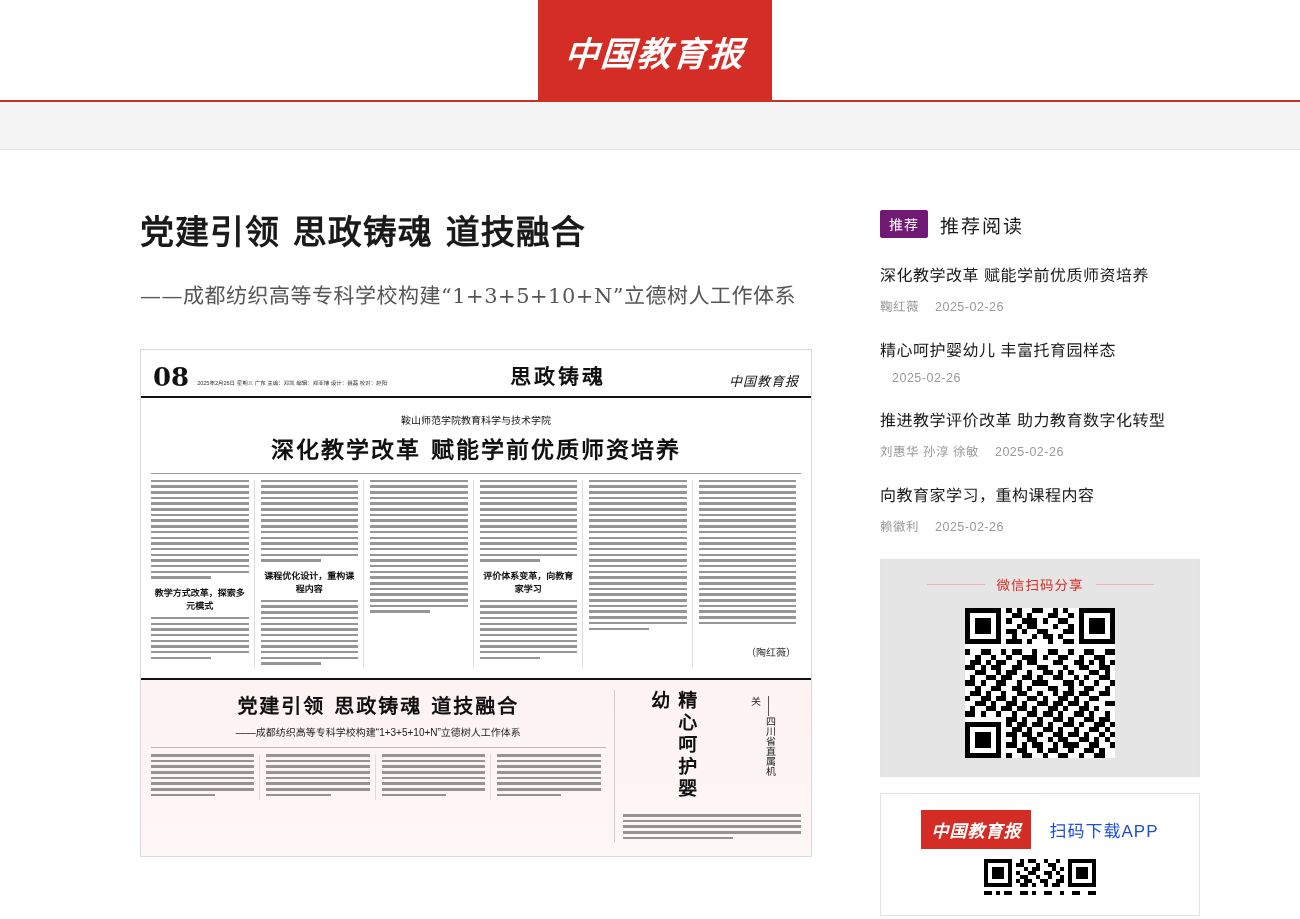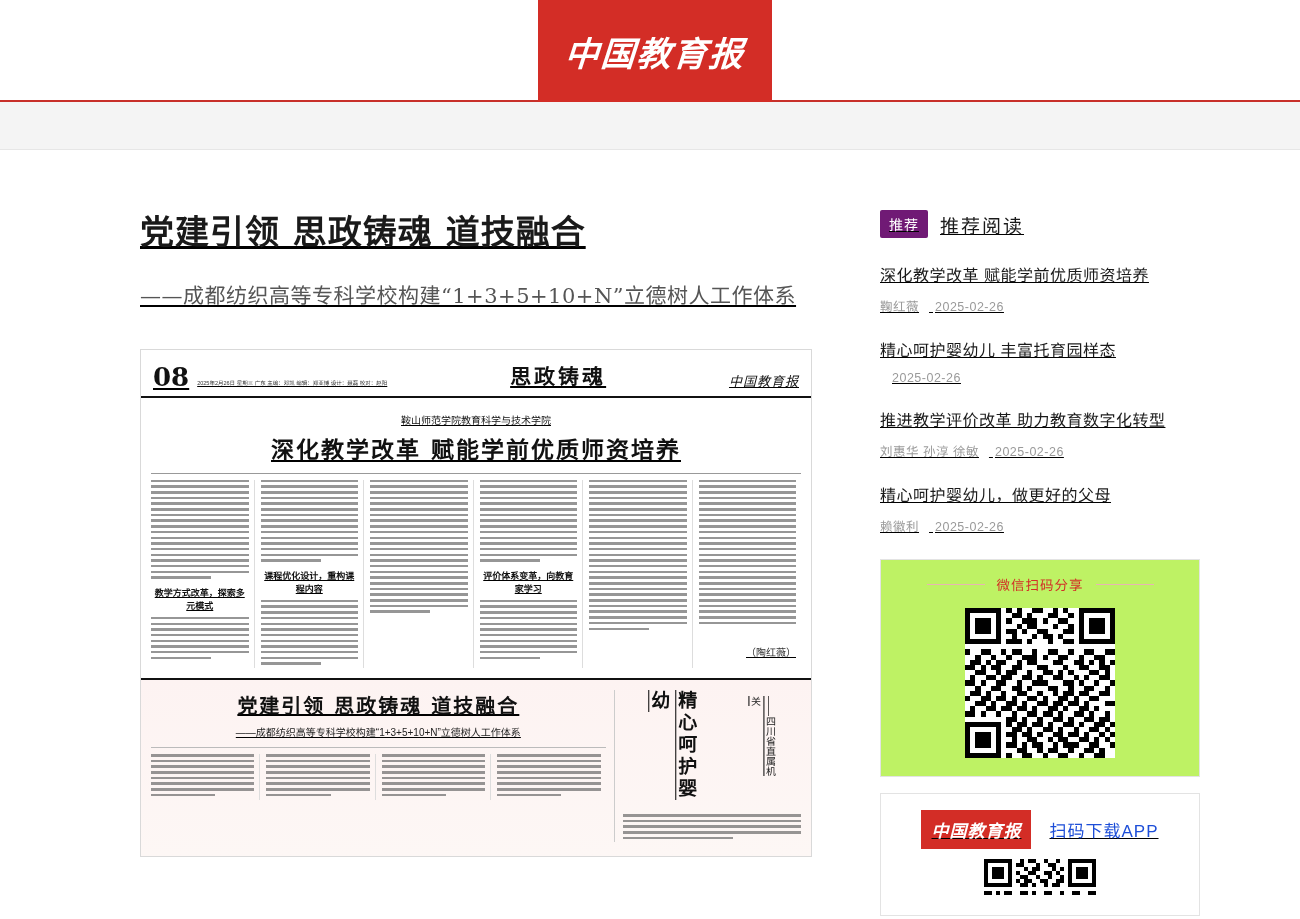--- a/index.html
+++ b/index.html
@@ -41,21 +41,20 @@
     height: 48px;
     background: #f4f4f4;
     border-bottom: 1px solid #e6e6e6;
   }
 
   
   .page {
     display: flex;
     width: 1032px;
     padding: 0;
-    text-decoration: underline;
   }
   .content-wrap {
     display: flex;
     width: 1300px;
   }
 
   
   .article-col {
     width: 880px;
     padding: 60px 60px 0 140px;
@@ -233,21 +232,21 @@
     letter-spacing: .5px;
   }
   .rec-item-meta .author { margin-right: 10px; }
   .rec-item-meta .date { margin-left: 2px; }
 
   .qr-card {
     margin-top: 18px;
     border: 1px solid #e3e3e3;
     padding: 14px 10px 18px 10px;
     text-align: center;
-    background: #bef264;
+    background: #e5e5e5;
   }
   .qr-card-title {
     color: #d32d26;
     font-size: 13.5px;
     letter-spacing: 1px;
     position: relative;
     display: inline-block;
     padding: 0 12px;
     margin-bottom: 14px;
   }
@@ -594,21 +593,21 @@
 
       <div class="rec-item">
         <div class="rec-item-title">推进教学评价改革  助力教育数字化转型</div>
         <div class="rec-item-meta">
           <span class="author">刘惠华  孙淳  徐敏</span>
           <span class="date">2025-02-26</span>
         </div>
       </div>
 
       <div class="rec-item">
-        <div class="rec-item-title">精心呵护婴幼儿，做更好的父母</div>
+        <div class="rec-item-title">向教育家学习，重构课程内容</div>
         <div class="rec-item-meta">
           <span class="author">赖徽利</span>
           <span class="date">2025-02-26</span>
         </div>
       </div>
 
       <div class="qr-card">
         <div class="qr-card-title">微信扫码分享</div>
         <svg class="qr-img" width="150" height="150" viewBox="0 0 29 29" shape-rendering="crispEdges">
           <rect width="29" height="29" fill="#ffffff"></rect>

